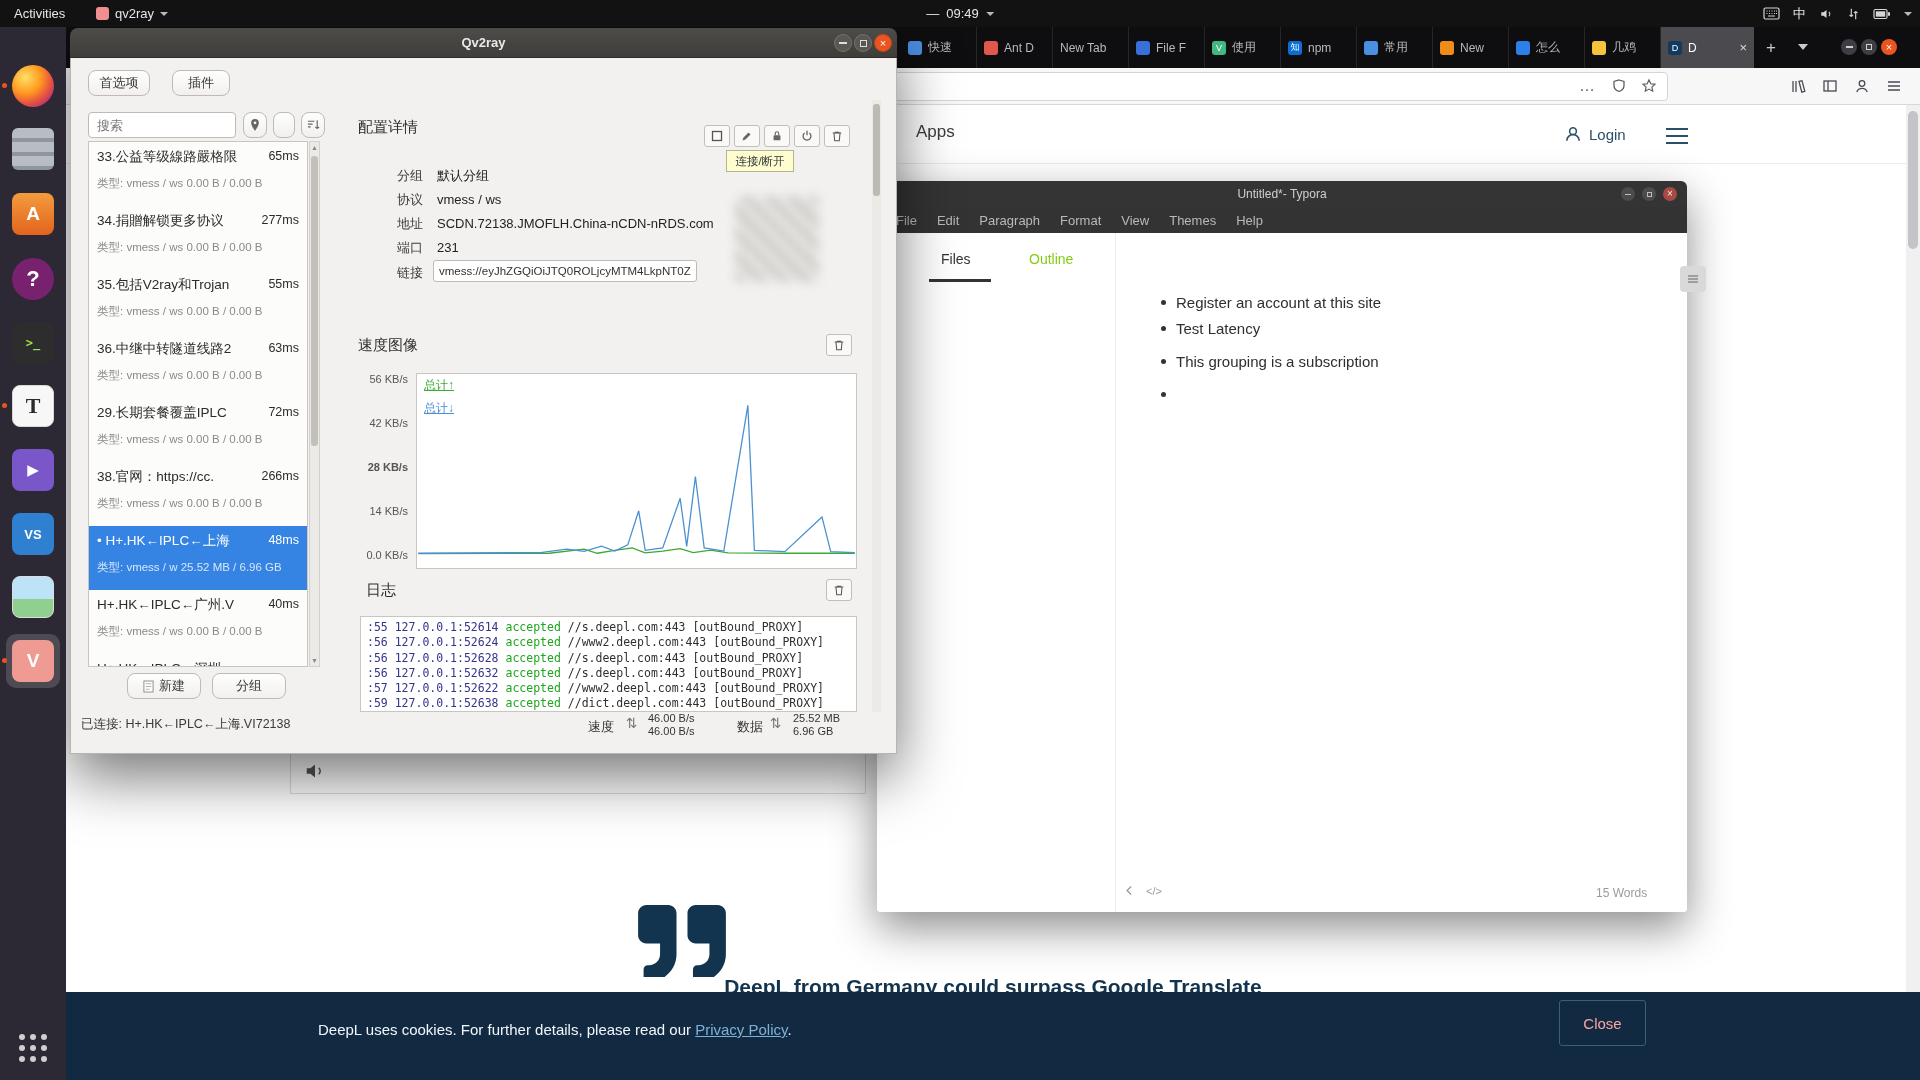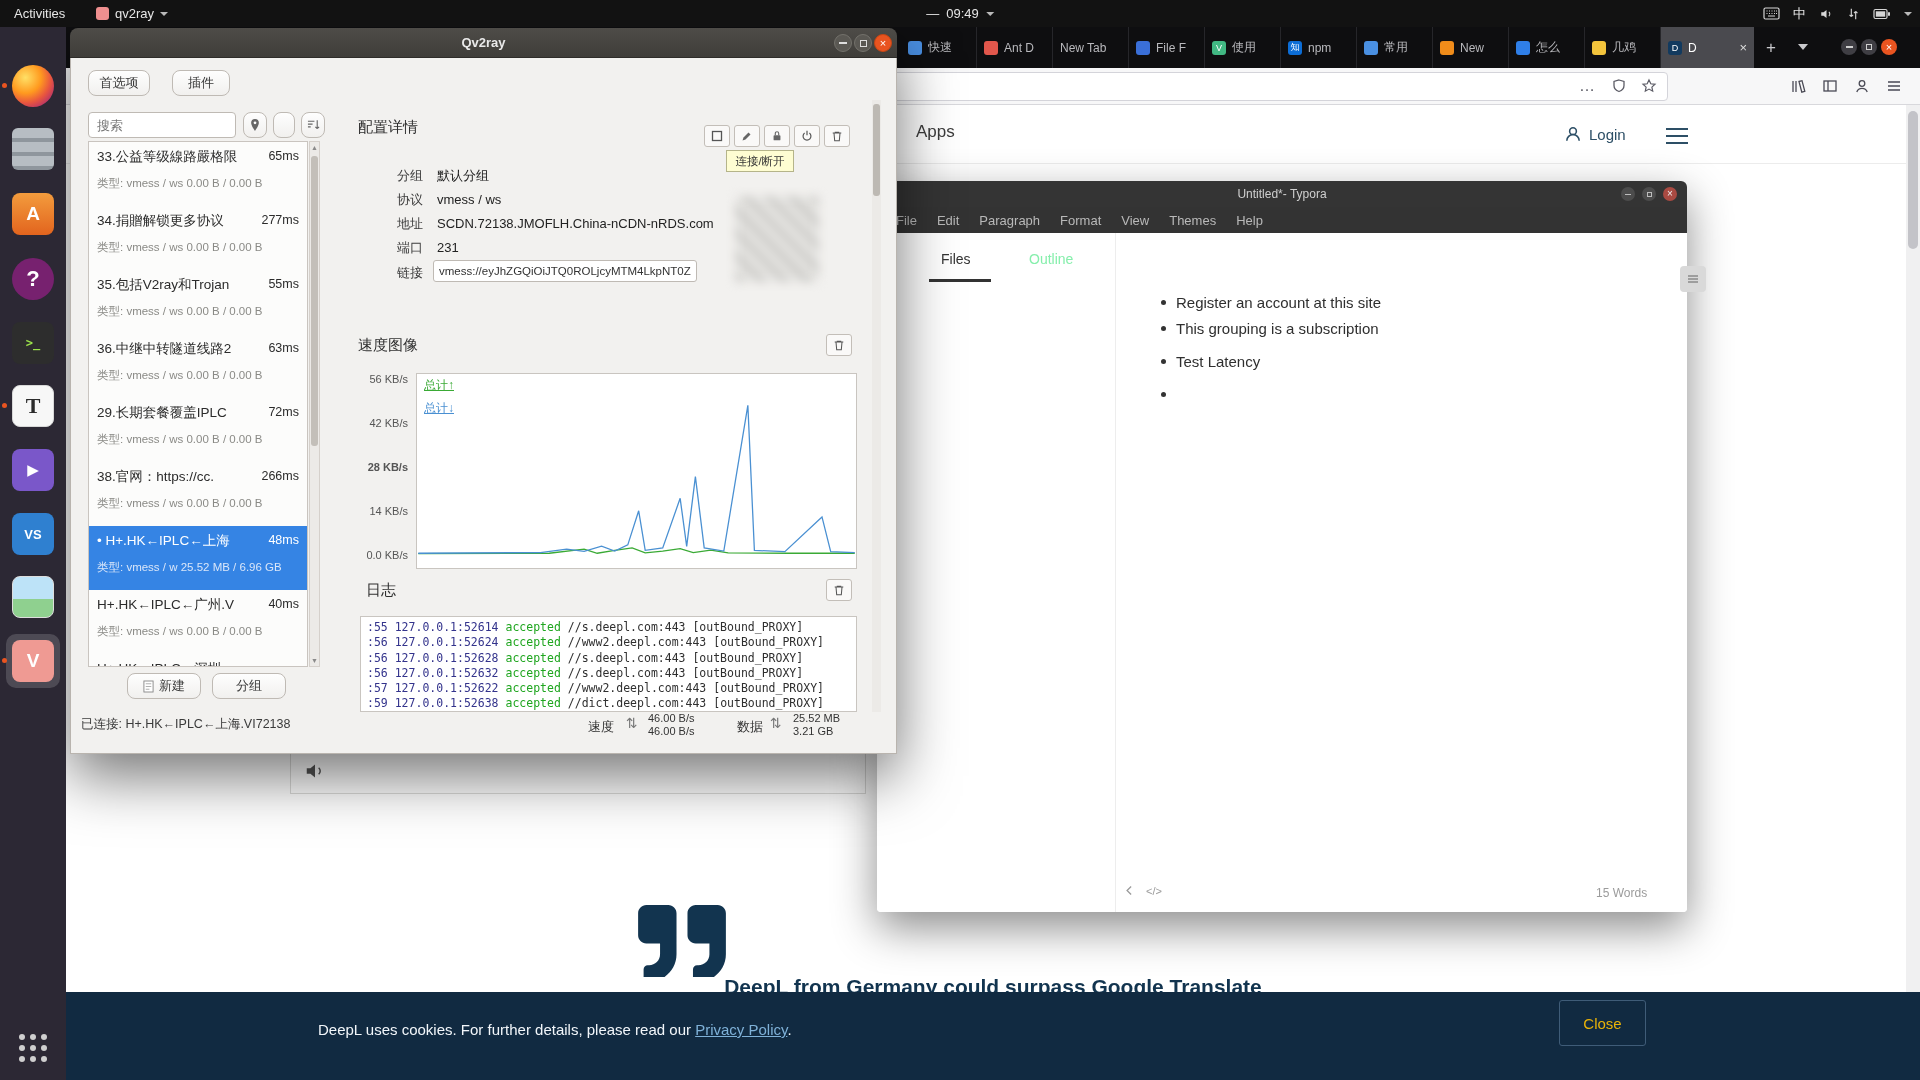--- a/index.html
+++ b/index.html
@@ -63,37 +63,37 @@
 .tr-box{position:absolute;left:224px;top:663px;width:576px;height:104px;background:#fff;border:1px solid #dcdcda}
 .speaker{position:absolute;left:238px;top:733px}
 .dl-quote{position:absolute;left:568px;top:878px}
 .dl-headwrap{position:absolute;left:0;top:941px;width:1854px;height:24px;overflow:hidden}
 .dl-head{padding-top:7px;text-align:center;font-size:21px;font-weight:bold;color:#12344f}
 .ff-scroll{position:absolute;left:1840px;top:78px;width:14px;height:887px;background:#f0f0f1}
 .ff-thumb{position:absolute;left:2px;top:6px;width:10px;height:138px;background:#c3c3c8;border-radius:5px}
 .cookie{position:absolute;left:0;top:965px;width:1854px;height:88px;background:#112a41;color:#f2f6fa;font-size:15px}
 .cookie-text{position:absolute;left:252px;top:29px}
 .cookie-link{color:#7fb1d8;text-decoration:underline}
-.cookie-close{position:absolute;left:1493px;top:8px;width:87px;height:46px;border:1px solid #3f5c78;border-radius:3px;display:flex;align-items:center;justify-content:center;color:#eab308}
+.cookie-close{position:absolute;left:1493px;top:8px;width:87px;height:46px;border:1px solid #3f5c78;border-radius:3px;display:flex;align-items:center;justify-content:center;color:#fca5a5}
 
 
 .ty{position:absolute;left:877px;top:181px;width:810px;height:731px;box-shadow:0 16px 44px rgba(0,0,0,.45);border-radius:6px 6px 4px 4px}
 .ty-title{position:absolute;left:0;top:0;width:810px;height:26px;background:#343434;border-radius:6px 6px 0 0;color:#cfcfcf;font-size:12px;text-align:center;line-height:26px}
 .ty-ctrl{position:absolute;top:6px;width:14px;height:14px;border-radius:50%;background:#4c4c4c;display:flex;align-items:center;justify-content:center}
 .ty-ctrl .bar{width:6px;height:1px;background:#bdbdbd}
 .ty-ctrl .sq{width:5px;height:5px;border:1px solid #bdbdbd}
 .ty-ctrl.close{background:#a94a42}
 .ty-ctrl.close::before{content:"×";color:#eee;font-size:10px;line-height:1}
 .ty-menu{position:absolute;left:0;top:26px;width:810px;height:26px;background:#333;display:flex;align-items:center;padding-left:9px}
 .ty-menu-item{color:#b9b9b9;font-size:13px;padding:0 10px}
 .ty-body{position:absolute;left:0;top:52px;width:810px;height:679px;background:#fff;border-radius:0 0 4px 4px}
 .ty-div{position:absolute;left:238px;top:52px;width:1px;height:679px;background:#ededed}
 .ty-tab{position:absolute;top:70px;font-size:14px}
 .ty-tab.f{left:64px;color:#333}
-.ty-tab.o{left:152px;color:#86efac}
+.ty-tab.o{left:152px;color:#84cc16}
 .ty-underline{position:absolute;left:52px;top:98px;width:62px;height:3px;background:#333}
 .ty-doc{position:absolute;left:273px;top:112px;width:480px}
 .doc-line{position:relative;padding-left:26px;font-size:15px;color:#2f2f2f;line-height:20px;margin-bottom:13px;min-height:20px}
 .doc-line.b::before{content:"";position:absolute;left:11px;top:7px;width:5px;height:5px;border-radius:50%;background:#333}
 .doc-link{color:#4a89c8;text-decoration:underline}
 .ty-words{position:absolute;left:719px;top:705px;font-size:12px;color:#9b9b9b}
 .ty-foot{position:absolute;left:246px;top:703px;display:flex;gap:10px;align-items:center;color:#9b9b9b;font-size:11px}
 .page-widget{position:absolute;left:1680px;top:266px;width:26px;height:26px;background:#d9d9d9;border-radius:4px;display:flex;align-items:center;justify-content:center;color:#8a8a8a;font-size:12px}
 
 
@@ -303,22 +303,22 @@
         <span class="ty-menu-item">Themes</span>
         <span class="ty-menu-item">Help</span>
       </div>
     <div class="ty-body"></div>
     <div class="ty-div"></div>
     <div class="ty-tab f">Files</div>
     <div class="ty-tab o">Outline</div>
     <div class="ty-underline"></div>
     <div class="ty-doc" id="ty-doc">
         <div class="doc-line b" style="margin-bottom: 6px;">Register an account at this site</div>
+        <div class="doc-line b">Test Latency</div>
         <div class="doc-line b">This grouping is a subscription</div>
-        <div class="doc-line b">Test Latency</div>
         <div class="doc-line b"></div>
       </div>
     <div class="ty-foot">
       <svg width="13" height="13" viewBox="0 0 16 16">
           <path d="M10 3L5 8l5 5" fill="none" stroke="#9b9b9b" stroke-width="1.6"></path>
         </svg>
       <span>&lt;/&gt;</span>
     </div>
     <div class="ty-words">15 Words</div>
   </div>
@@ -493,21 +493,21 @@
         <div class="logline"><span class="lg-t">:59 127.0.0.1:52638 </span><span class="lg-v">accepted </span><span class="lg-u">//dict.deepl.com:443 </span><span class="lg-g">[outBound_PROXY]</span></div>
       </div>
 
     <span class="sb-label" style="left:518px;top:690px">速度</span>
     <span class="updown" style="left:556px;top:687px">⇅</span>
     <span class="sb-val" style="left:578px;top:684px">46.00 B/s</span>
     <span class="sb-val" style="left:578px;top:697px">46.00 B/s</span>
     <span class="sb-label" style="left:667px;top:690px">数据</span>
     <span class="updown" style="left:700px;top:687px">⇅</span>
     <span class="sb-val" style="left:723px;top:684px">25.52 MB</span>
-    <span class="sb-val" style="left:723px;top:697px">3.21 GB</span>
+    <span class="sb-val" style="left:723px;top:697px">6.96 GB</span>
 
     <div class="panel-scroll"></div>
     <div class="panel-thumb"></div>
   <div class="ylab" style="top: 345px;">56 KB/s</div>
       <div class="ylab" style="top: 389px;">42 KB/s</div>
       <div class="ylab" style="top: 433px; font-weight: bold;">28 KB/s</div>
       <div class="ylab" style="top: 477px;">14 KB/s</div>
       <div class="ylab" style="top: 521px;">0.0 KB/s</div>
     </div>
 

